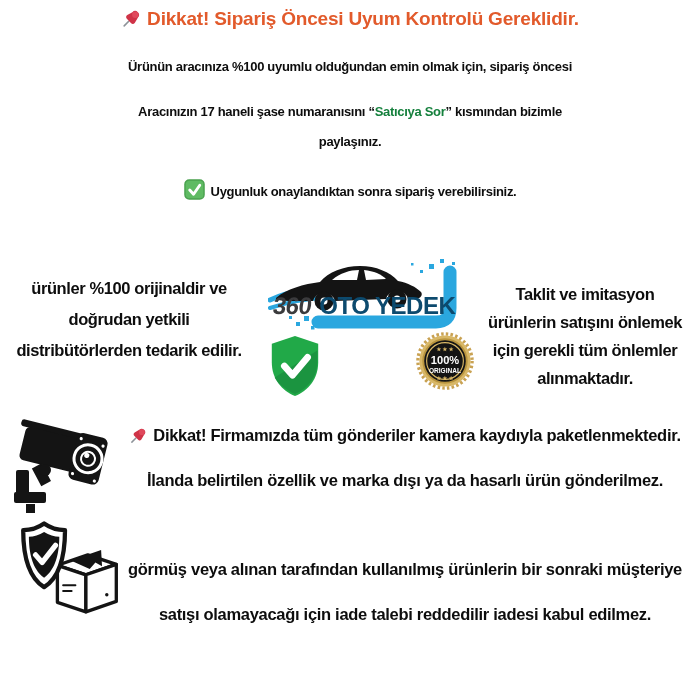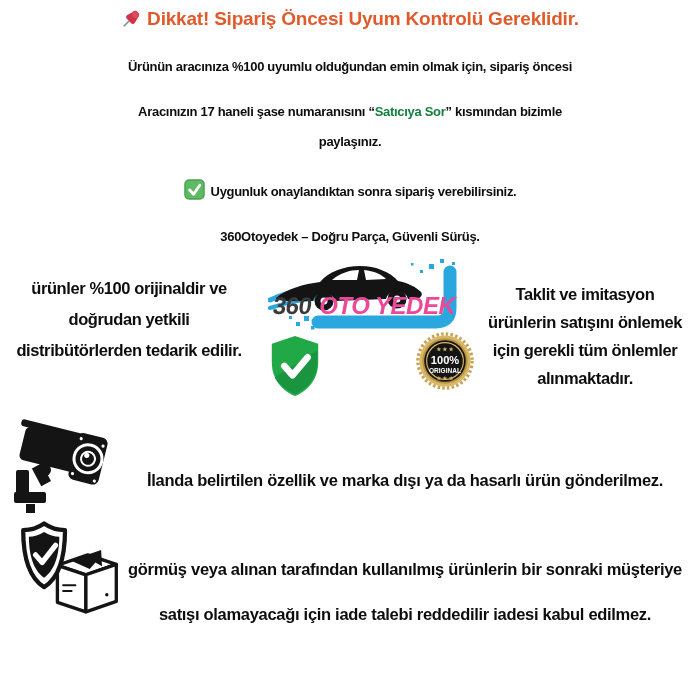--- a/index.html
+++ b/index.html
@@ -11,21 +11,21 @@
   .title{top:8px;font-size:19px;color:#E25A2B;letter-spacing:-0.2px;}
   .b18{font-size:13px;letter-spacing:-0.3px;}
   .hl{color:#15803d;}
   .icon-inline{display:inline-block;vertical-align:-4px;margin-right:6px;}
   .side-block{font-size:16.5px;letter-spacing:-0.4px;line-height:31px;text-align:center;}
   .side-block div{white-space:nowrap;}
   .right-block{line-height:28px;}
   .logo-area{top:256px;left:256px;width:216px;height:160px;}
   .logo-text{top:36px;left:0;width:100%;text-align:center;font-size:24px;letter-spacing:-0.5px;}
   .logo-360{color:#3B3B3D;display:inline-block;transform:skewX(-8deg);margin-right:8px;}
-  .logo-name{color:#ec4899;font-style:italic;}
+  .logo-name{color:#0c4a6e;}
   .small-line{font-size:16.5px;letter-spacing:-0.3px;left:115px;right:5px;text-align:center;}
 </style>
 </head>
 <body>
 
 <div class="page">
 
   <div class="abs center title nowrap">
     <span class="icon-inline">
       <svg width="20" height="20" viewBox="0 0 22 22">
@@ -42,21 +42,20 @@
 
   <div class="abs center b18 nowrap" style="top:179px">
     <span class="icon-inline">
       <svg width="21" height="21" viewBox="0 0 22 22">
         <rect x="1" y="1" width="20" height="20" rx="4.5" fill="#5FBB63" stroke="#49A14E" stroke-width="1.5"></rect>
         <path d="M6 11.5 l4 4.5 L16.5 6.5" stroke="#fff" stroke-width="3" fill="none" stroke-linecap="round" stroke-linejoin="round"></path>
       </svg>
     </span><span>Uygunluk onaylandıktan sonra sipariş verebilirsiniz.</span>
   </div>
 
-  <div class="abs center b18 nowrap" style="top:229px">360Otoyedek – Doğru Parça, Güvenli Sürüş.</div>
 
   <div class="abs side-block" style="top:273px;left:0;width:258px">
     <div>ürünler %100 orijinaldir ve</div>
     <div>doğrudan yetkili</div>
     <div>distribütörlerden tedarik edilir.</div>
   </div>
 
   <div class="abs side-block right-block" style="top:280px;left:470px;width:230px">
     <div>Taklit ve imitasyon</div>
     <div>ürünlerin satışını önlemek</div>
@@ -136,20 +135,29 @@
         <circle cx="64" cy="53" r="1.6" fill="#fff"></circle>
         <circle cx="87" cy="55" r="1.6" fill="#fff"></circle>
       </g>
       <rect x="24" y="47" width="11" height="20" fill="#141414" transform="rotate(-28 29 57)"></rect>
       <circle cx="33" cy="52" r="6" fill="#141414"></circle>
       <rect x="4" y="52" width="13" height="28" rx="2" fill="#141414"></rect>
       <rect x="2" y="74" width="32" height="11" rx="2" fill="#141414"></rect>
       <rect x="14" y="86" width="9" height="9" fill="#141414"></rect>
     </svg>
   </span>
+  <div class="abs small-line nowrap" style="top:426px">
+    <span class="icon-inline">
+      <svg width="18" height="18" viewBox="0 0 22 22">
+        <path d="M3.5 18.5 L8.5 13.5" stroke="#8d9399" stroke-width="1.8" stroke-linecap="round" fill="none"></path>
+        <path d="M12.5 3.5 a4.2 4.2 0 0 1 6 6 l-3.2 5.6 a2.6 2.6 0 0 1 -4.1 .5 l-4.8 -4.8 a2.6 2.6 0 0 1 .5 -4.1 z" fill="#cf3347"></path>
+        <circle cx="15.8" cy="6.3" r="3.6" fill="#e0495c"></circle>
+      </svg>
+    </span><span>Dikkat! Firmamızda tüm gönderiler kamera kaydıyla paketlenmektedir.</span>
+  </div>
   <div class="abs small-line nowrap" style="top:471px">İlanda belirtilen özellik ve marka dışı ya da hasarlı ürün gönderilmez.</div>
 
   <span class="abs" style="left:8px;top:518px">
     <svg width="114" height="106" viewBox="0 0 120 110">
       <path d="M52 49 L84 38 L114 48 L82 59 Z" fill="#fff" stroke="#141414" stroke-width="3.5" stroke-linejoin="round"></path>
       <path d="M52 49 L82 59 L82 98 L52 88 Z" fill="#fff" stroke="#141414" stroke-width="3.5" stroke-linejoin="round"></path>
       <path d="M114 48 L82 59 L82 98 L114 87 Z" fill="#fff" stroke="#141414" stroke-width="3.5" stroke-linejoin="round"></path>
       <path d="M66 44 L98 33 L99 50 L92 46 L86 53 Z" fill="#141414"></path>
       <path d="M58 70 h13 M58 76 h9" stroke="#141414" stroke-width="2" stroke-linecap="round"></path>
       <circle cx="104" cy="80" r="1.8" fill="#141414"></circle>

